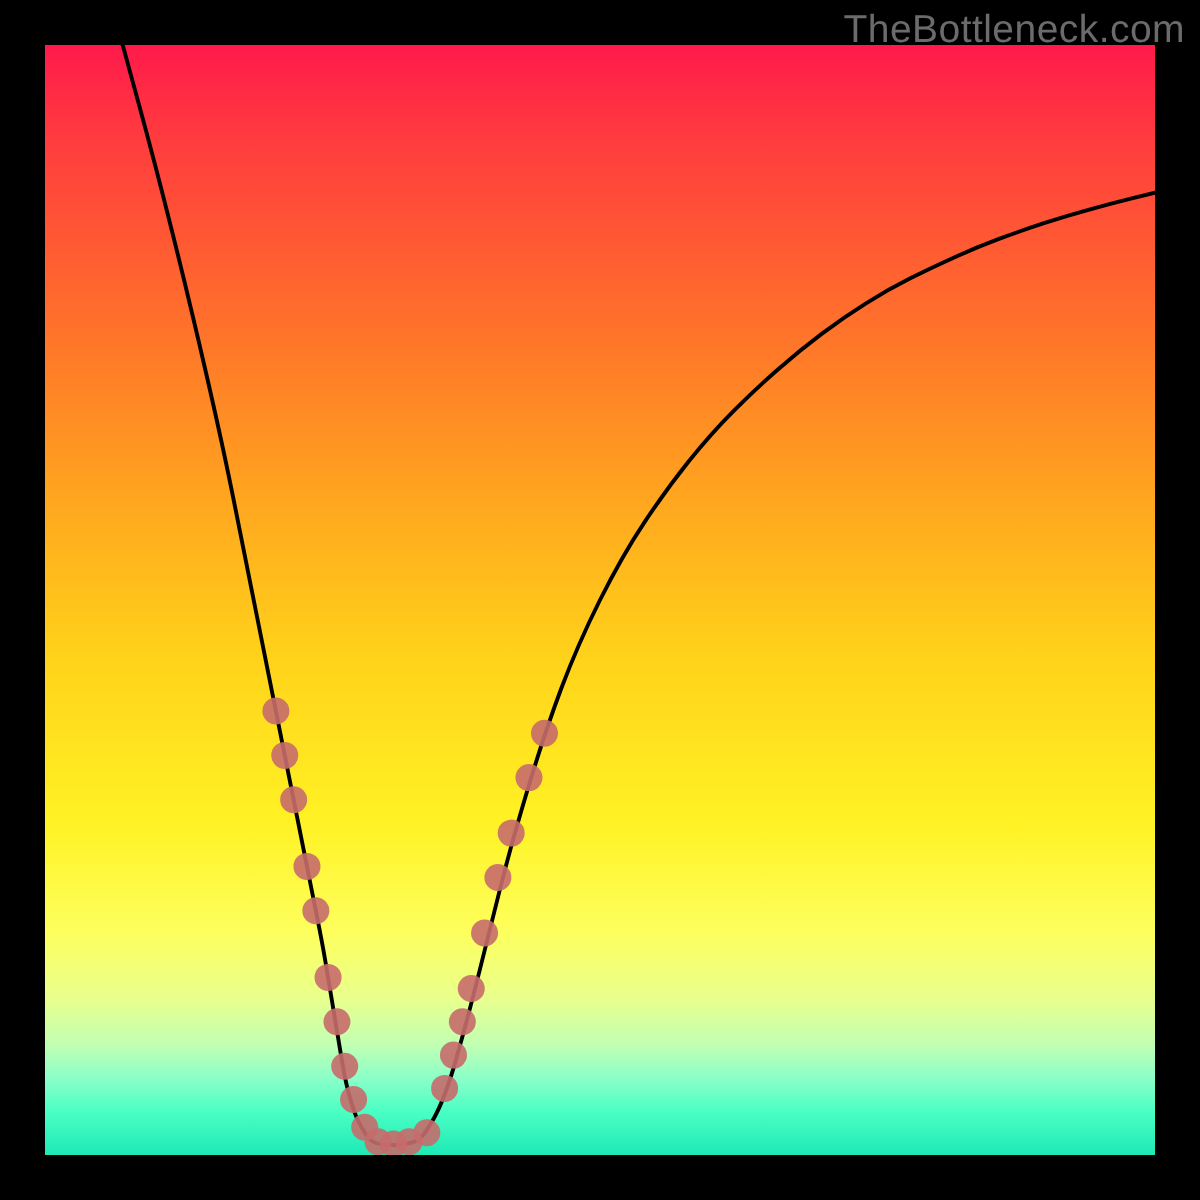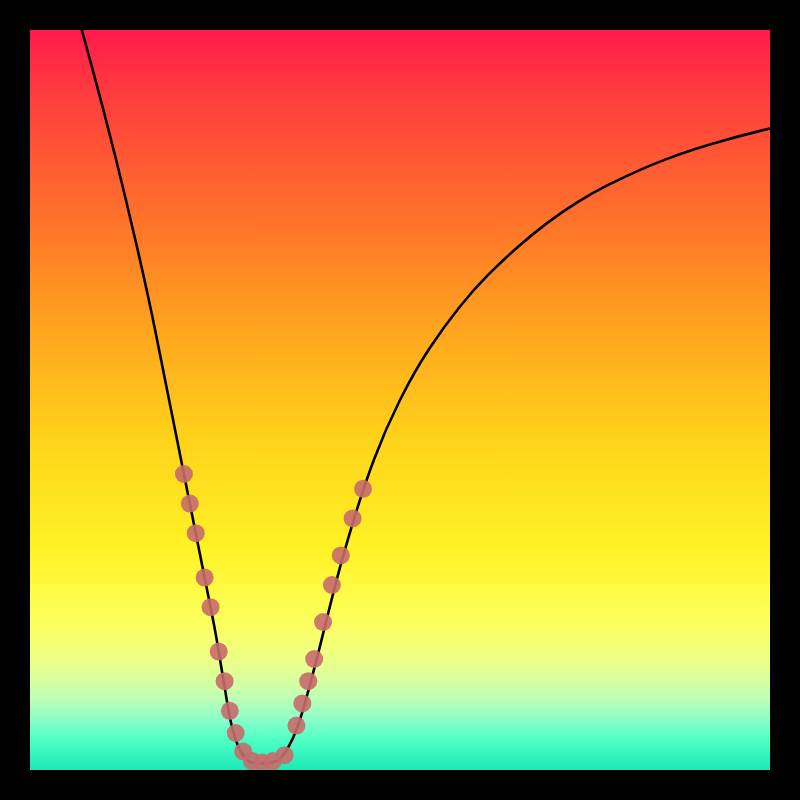--- a/index.html
+++ b/index.html
@@ -61,20 +61,21 @@
   }
   .dot {
     fill: #c76b6b;
     fill-opacity: 0.9;
   }
 </style>
 </head>
 <body>
 
 <div class="frame">
+  <div class="watermark">TheBottleneck.com</div>
   <div class="plot-area">
     <svg class="curves" viewBox="0 0 740 740" preserveAspectRatio="none">
       <g id="curve-group">
           <path d="M 51.800000000000004 0 Q 51.800000000000004 0 62.900000000000006 40.69999999999999 Q 74 81.39999999999998 85.1 125.79999999999995 Q 96.2 170.19999999999993 107.30000000000001 218.29999999999995 Q 118.4 266.4 125.8 303.4 Q 133.2 340.4 140.6 377.4 Q 148 414.4 151.7 432.9 Q 155.4 451.4 159.10000000000002 469.9 Q 162.8 488.4 166.5 506.9 Q 170.20000000000002 525.4 173.9 543.9 Q 177.6 562.4 181.3 580.9 Q 185 599.4 186.85000000000002 610.5 Q 188.70000000000002 621.6 190.55 632.7 Q 192.4 643.8 194.25 654.9 Q 196.10000000000002 666 197.95000000000002 677.1 Q 199.8 688.2 201.65000000000003 695.6 Q 203.50000000000003 703 205.35000000000002 708.55 Q 207.20000000000002 714.1 209.05 717.8 Q 210.89999999999998 721.5 212.75 724.46 Q 214.6 727.42 216.45 729.27 Q 218.29999999999998 731.12 220.14999999999998 731.86 Q 222 732.6 225.7 732.97 Q 229.4 733.34 233.10000000000002 733.34 Q 236.8 733.34 240.5 732.6 Q 244.20000000000002 731.86 247.90000000000003 730.38 Q 251.60000000000002 728.9 259 715.95 Q 266.4 703 273.79999999999995 677.1 Q 281.2 651.2 288.6 621.6 Q 296 592 303.4 562.4 Q 310.8 532.8 321.9 495.79999999999995 Q 333 458.8 344.1 429.2 Q 355.2 399.59999999999997 370 370 Q 384.8 340.4 399.6 318.2 Q 414.40000000000003 296 429.20000000000005 277.5 Q 444 259 458.8 244.20000000000002 Q 473.6 229.40000000000003 488.40000000000003 216.45000000000002 Q 503.20000000000005 203.5 518 192.39999999999998 Q 532.8 181.29999999999995 547.5999999999999 172.04999999999995 Q 562.4 162.79999999999995 577.2 155.39999999999998 Q 592 148 606.8 141.34000000000003 Q 621.6 134.68000000000006 636.4000000000001 129.13000000000005 Q 651.2 123.58000000000004 666 118.77000000000004 Q 680.8000000000001 113.96000000000004 695.6 109.89000000000004 Q 710.4 105.82000000000005 725.2 102.12 L 740 98.41999999999996" fill="none" stroke="#000" stroke-width="2.6" stroke-linecap="round" stroke-linejoin="round"></path>
         </g>
       <g id="dots-group">
           <circle cx="153.92000000000002" cy="444" r="9" class="dot"></circle>
           <circle cx="159.84000000000003" cy="473.6" r="9" class="dot"></circle>
           <circle cx="165.76" cy="503.2" r="9" class="dot"></circle>
           <circle cx="174.64000000000001" cy="547.6" r="9" class="dot"></circle>

